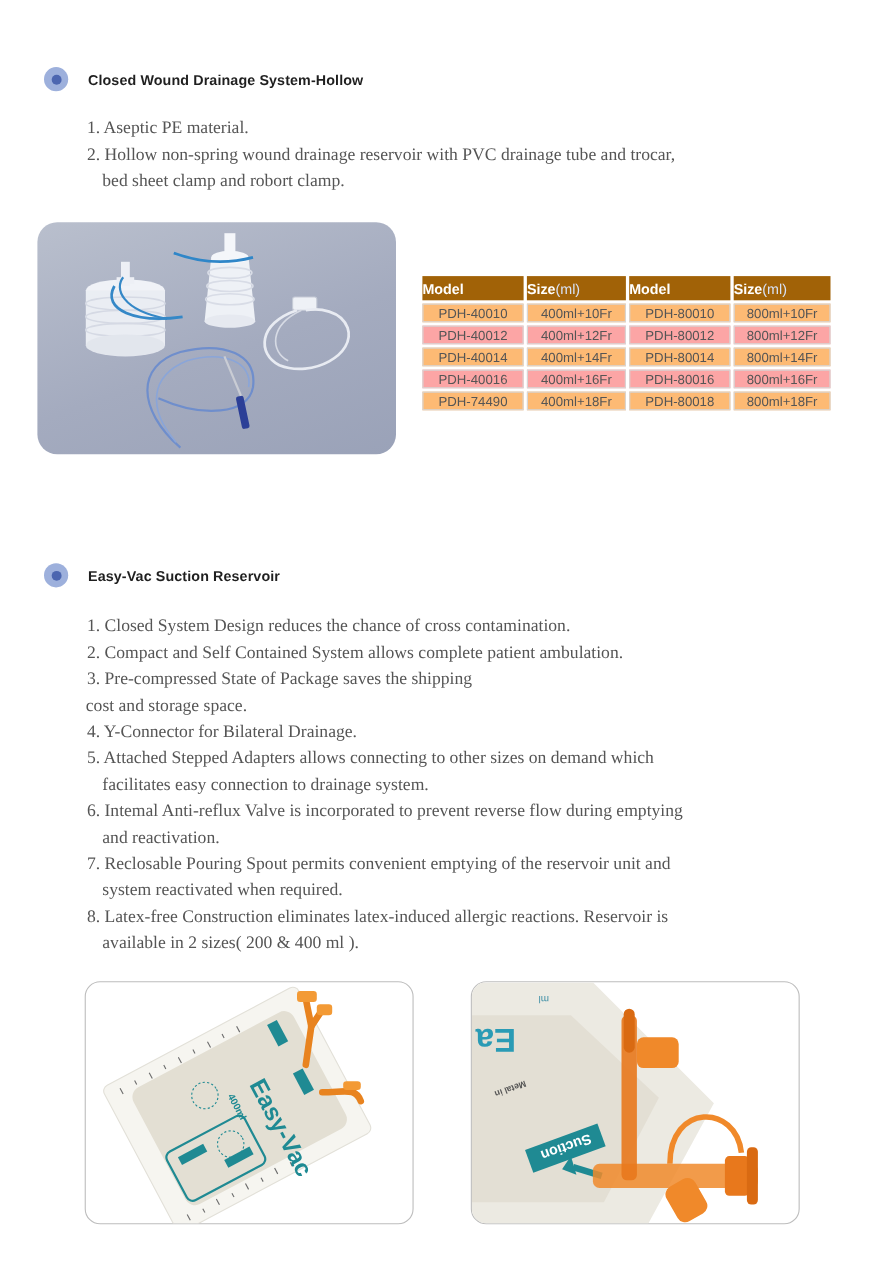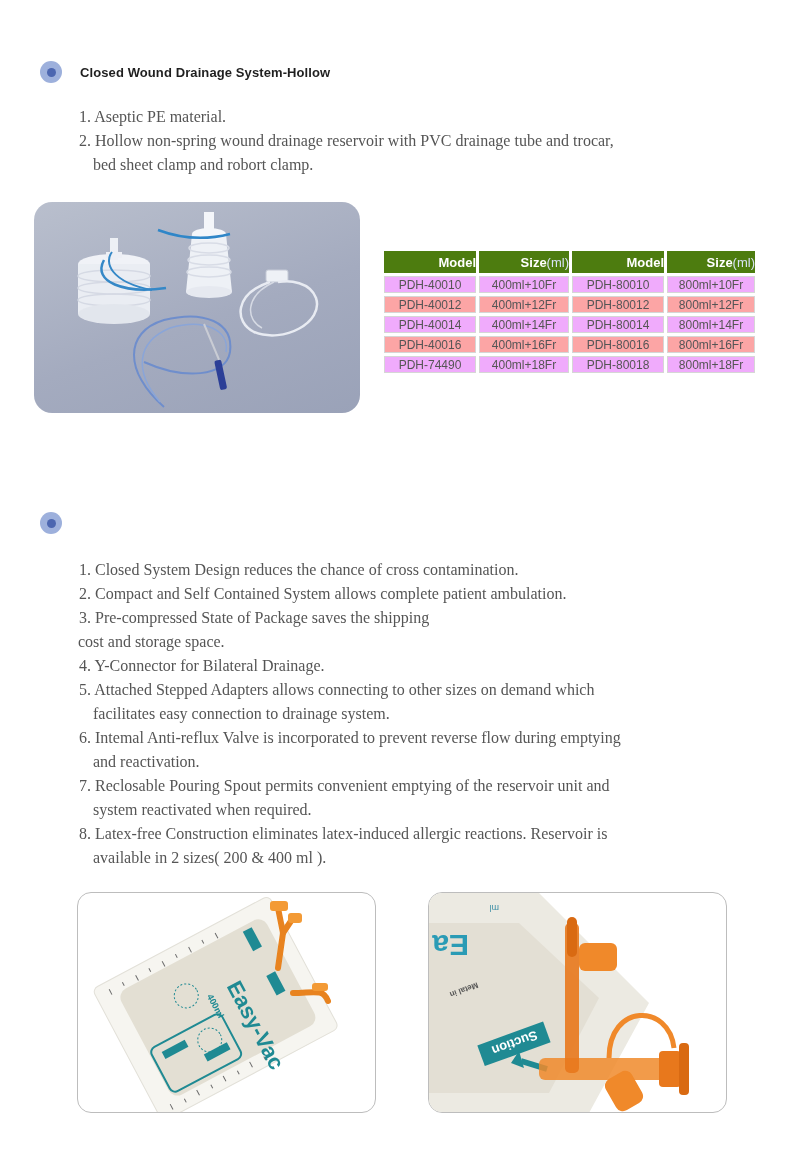--- a/index.html
+++ b/index.html
@@ -9,23 +9,23 @@
     .bullet { width: 22px; height: 22px; border-radius: 50%; background: #9db0dc; position: relative; margin-right: 18px; }
     .bullet::after { content: ""; position: absolute; width: 9px; height: 9px; border-radius: 50%; background: #4c66b0; left: 6.5px; top: 6.5px; }
     .section-title { font-family: "Liberation Sans", sans-serif; font-weight: bold; font-size: 13px; color: #1f1f1f; letter-spacing: 0.1px; }
 
     .list { position: absolute; left: 79px; margin: 0; padding: 0; list-style: none; color: #555555; font-size: 16px; line-height: 24px; }
     .list li { margin: 0; padding: 0; }
     .list li .cont { padding-left: 14px; display: block; }
 
     
     .spec-table { position: absolute; left: 381px; top: 248px; border-collapse: separate; border-spacing: 3px 3px; font-family: "Liberation Sans", sans-serif; }
-    .spec-table th { background: #4d7c0f; color: #ffffff; font-size: 13px; font-weight: bold; height: 22px; padding: 0; text-align: right; margin-left: 32px; }
+    .spec-table th { background: #a16207; color: #ffffff; font-size: 13px; font-weight: bold; height: 22px; padding: 0; text-align: left; margin-left: 32px; }
     .spec-table th .unit { font-weight: normal; color: #d8e2f6; }
-    .spec-table td { font-size: 12px; color: #555; height: 15px; padding: 0; text-align: center; border: 1px solid #d6d6d6; background: #f0abfc; }
+    .spec-table td { font-size: 12px; color: #555; height: 15px; padding: 0; text-align: center; border: 1px solid #d6d6d6; background: #fdba74; }
     .spec-table tr.alt td { background: #fca5a5; }
     .c1 { width: 92px; } .c2 { width: 90px; } .c3 { width: 92px; } .c4 { width: 88px; }
 
     .photo { position: absolute; overflow: hidden; }
     .photo1 { left: 34px; top: 202px; width: 326px; height: 211px; border-radius: 18px; background: linear-gradient(160deg, #b9bfcd 0%, #a4abbf 55%, #9aa2b8 100%); }
     .photo2 { left: 77px; top: 892px; width: 299px; height: 221px; border-radius: 14px; border: 1.5px solid #bdbdbd; background: #ffffff; box-sizing: border-box; }
     .photo3 { left: 428px; top: 892px; width: 299px; height: 221px; border-radius: 14px; border: 1.5px solid #bdbdbd; background: #ffffff; box-sizing: border-box; }
     .photo svg { position: absolute; left: 0; top: 0; }
   </style>
 </head>
@@ -128,20 +128,21 @@
       <td>PDH-74490</td>
       <td>400ml+18Fr</td>
       <td>PDH-80018</td>
       <td>800ml+18Fr</td>
     </tr>
   </tbody>
 </table>
 
 <div class="section-head" style="top:509px;">
   <span class="bullet"></span>
+  <span class="section-title">Easy-Vac Suction Reservoir</span>
 </div>
 
 <ul class="list" style="top:558px;">
   <li>
     <span>1.</span>
     <span>Closed System Design reduces the chance of cross contamination.</span>
   </li>
   <li>
     <span>2.</span>
     <span>Compact and Self Contained System allows complete patient ambulation.</span>

